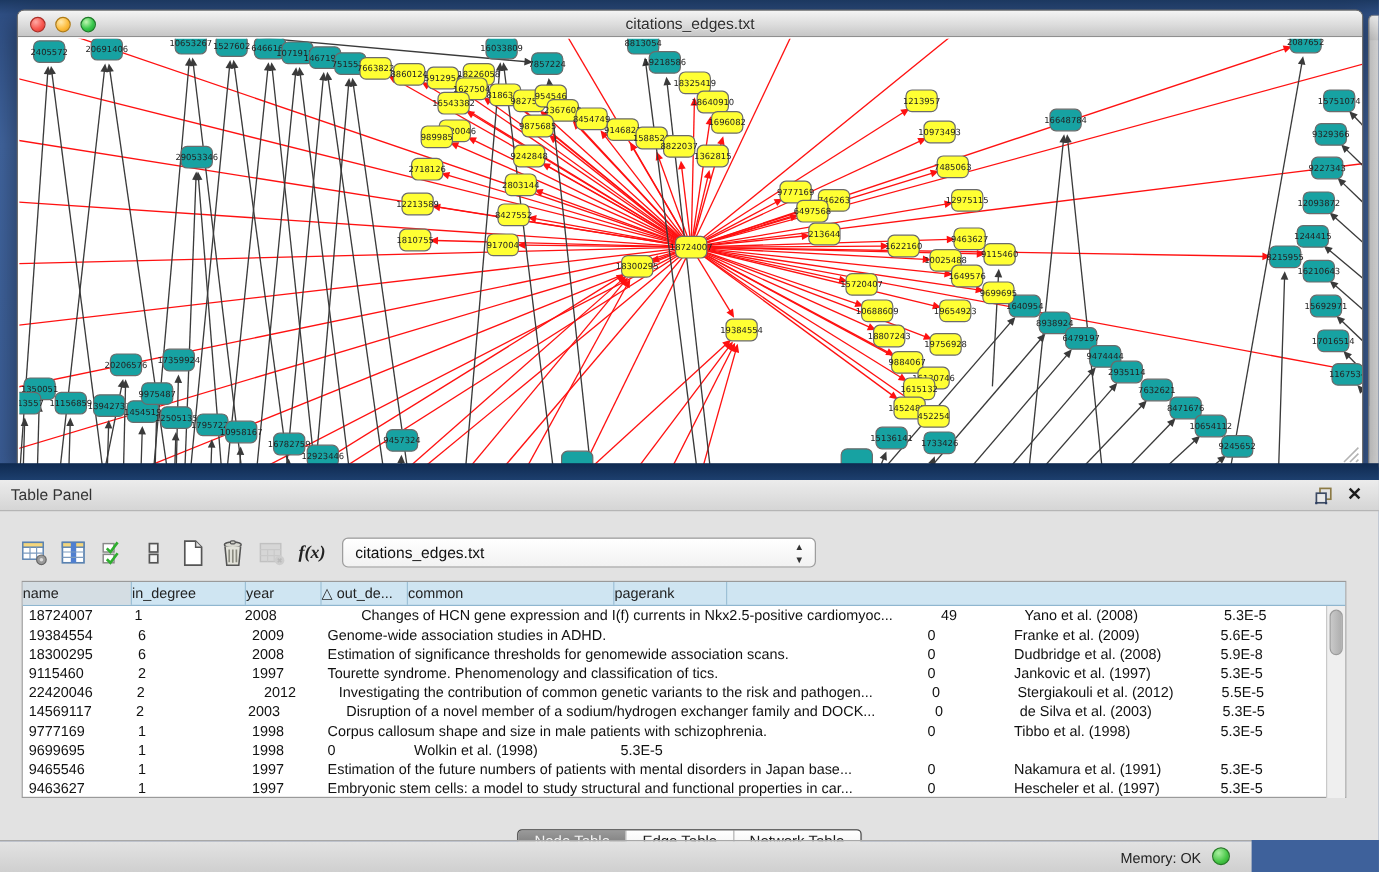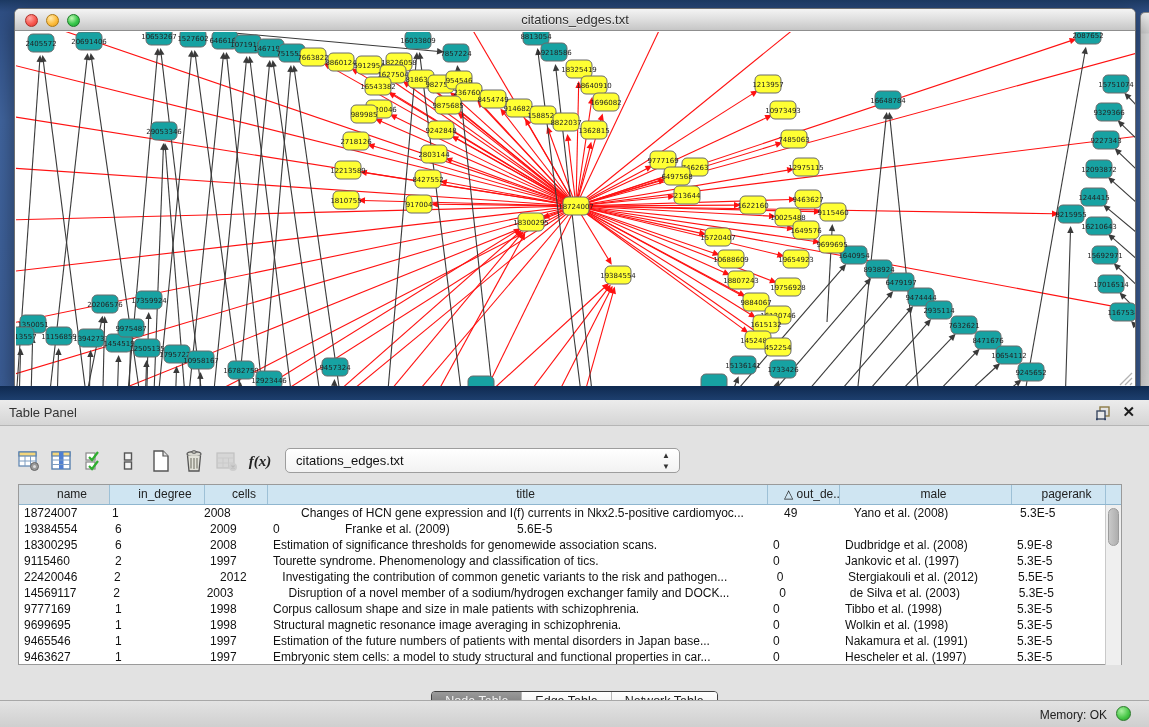--- a/index.html
+++ b/index.html
@@ -45,42 +45,42 @@
   .tool-btn.disabled { opacity:.45; }
   .fx-label { font-family:"Liberation Serif", serif; font-style:italic; font-weight:bold; font-size:15px; color:#222; }
   .combo { position:absolute; left:285px; top:48px; width:395px; height:25px;
     background:linear-gradient(180deg,#ffffff,#f2f2f2); border:1px solid #9d9d9d; border-radius:5px;
     font-size:13px; color:#111; line-height:23px; padding-left:10px; cursor:pointer; }
   .combo .arrows { position:absolute; right:9px; top:1px; font-size:8px; color:#333; line-height:11px; text-align:center; }
 
   .tablewrap { position:absolute; left:18px; top:84px; width:1104px; height:181px;
     border:1px solid #9a9a9a; background:#fff; }
   .thead { display:flex; height:20px; background:#cfe5f2; border-bottom:1px solid #8fb6cf; }
-  .th { font-size:12px; color:#222; text-align:center; line-height:19px;
-    border-right:1px solid #9dc0d6; overflow:hidden; white-space:nowrap; cursor:pointer;padding-left:16px; }
+  .th { font-size:12px; color:#222; line-height:19px;
+    border-right:1px solid #9dc0d6; overflow:hidden; white-space:nowrap; cursor:pointer; }
   .th.first { background:#d4dde3; }
   .tbody { position:absolute; left:0; top:20px; width:1087px; height:160px; overflow:hidden; }
   .trow { display:flex; height:16px; }
   .td { font-size:12px; color:#111; line-height:16px; padding-left:5px;
     overflow:hidden; white-space:nowrap; }
   .vscroll { position:absolute; right:0; top:20px; width:16px; height:160px;
     background:#efefef; border-left:1px solid #c9c9c9; }
   .vthumb { position:absolute; left:2px; top:3px; width:11px; height:38px; border-radius:6px;
     background:linear-gradient(90deg,#c9c9c9,#aeaeae); border:1px solid #9b9b9b; }
 
   .tabbar { position:absolute; left:0; top:273px; width:100%; text-align:center; }
   .seg { display:inline-flex; border:1px solid #404040; border-radius:4px; overflow:hidden;
     box-shadow:0 1px 1px rgba(0,0,0,.15);margin-top:18px; }
   .seg .tab { font-size:12.5px; padding:2px 13px 3px; background:linear-gradient(180deg,#ffffff,#efefef);
     color:#1c1c1c; border-left:1px solid #b9b9b9; cursor:pointer; }
   .seg .tab:first-child { border-left:none; }
   .seg .tab.active { background:linear-gradient(180deg,#9a9a9a,#6f6f6f); color:#f4f4f4; }
 
   
-  .statusbar { position:absolute; left:0; top:700px; width:1149px; height:27px;
+  .statusbar { position:absolute; left:0; top:700px; width:1043px; height:27px;
     background:linear-gradient(180deg,#e3e3e3,#cfcfcf); border-top:1px solid #a8a8a8; }
   .mem-label { position:absolute; right:42px; top:7px; font-size:12px; color:#222; }
   .mem-dot { position:absolute; right:18px; top:5px; width:15px; height:15px; border-radius:50%;
     background:radial-gradient(circle at 35% 30%,#a9f0a0,#44c544 60%,#2a9a2d); border:1px solid #277a27; }
 </style>
 </head>
 <body>
 
 <div class="desktop">
   <div class="bg-window-sliver"></div>
@@ -664,40 +664,40 @@
 
   <div class="combo">
     <span>citations_edges.txt</span>
     <span class="arrows">▲<br>▼</span>
   </div>
 
   <div class="tablewrap">
     <div class="thead" id="thead">
         <div class="th first" style="width: 91px;">name</div>
         <div class="th" style="width: 95px;">in_degree</div>
-        <div class="th" style="width: 63px;">cells</div>
-        <div class="th" style="width: 500px;">title</div>
+        <div class="th" style="width: 63px;">year</div>
         <div class="th" style="width: 72px;">△ out_de...</div>
-        <div class="th" style="width: 172px;">male</div>
+        <div class="th" style="width: 172px;">common</div>
         <div class="th" style="width: 94px;">pagerank</div>
       </div>
     <div class="tbody" id="tbody">
         <div class="trow">
           <div class="td" style="width: 91px;">18724007</div>
           <div class="td" style="width: 95px;">1</div>
           <div class="td" style="width: 63px;">2008</div>
           <div class="td" style="width: 500px; margin-left: 36px;">Changes of HCN gene expression and I(f) currents in Nkx2.5-positive cardiomyoc...</div>
           <div class="td" style="width: 72px;">49</div>
           <div class="td" style="width: 172px;">Yano et al. (2008)</div>
           <div class="td" style="width: 94px;">5.3E-5</div>
         </div>
         <div class="trow">
           <div class="td" style="width: 91px;">19384554</div>
           <div class="td" style="width: 95px;">6</div>
           <div class="td" style="width: 63px;">2009</div>
+          <div class="td" style="width: 500px;">Genome-wide association studies in ADHD.</div>
           <div class="td" style="width: 72px;">0</div>
           <div class="td" style="width: 172px;">Franke et al. (2009)</div>
           <div class="td" style="width: 94px;">5.6E-5</div>
         </div>
         <div class="trow">
           <div class="td" style="width: 91px;">18300295</div>
           <div class="td" style="width: 95px;">6</div>
           <div class="td" style="width: 63px;">2008</div>
           <div class="td" style="width: 500px;">Estimation of significance thresholds for genomewide association scans.</div>
           <div class="td" style="width: 72px;">0</div>
@@ -737,21 +737,20 @@
           <div class="td" style="width: 63px;">1998</div>
           <div class="td" style="width: 500px;">Corpus callosum shape and size in male patients with schizophrenia.</div>
           <div class="td" style="width: 72px;">0</div>
           <div class="td" style="width: 172px;">Tibbo et al. (1998)</div>
           <div class="td" style="width: 94px;">5.3E-5</div>
         </div>
         <div class="trow">
           <div class="td" style="width: 91px;">9699695</div>
           <div class="td" style="width: 95px;">1</div>
           <div class="td" style="width: 63px;">1998</div>
-          <div class="td" style="width: 500px;">Structural magnetic resonance image averaging in schizophrenia.</div>
           <div class="td" style="width: 72px;">0</div>
           <div class="td" style="width: 172px;">Wolkin et al. (1998)</div>
           <div class="td" style="width: 94px;">5.3E-5</div>
         </div>
         <div class="trow">
           <div class="td" style="width: 91px;">9465546</div>
           <div class="td" style="width: 95px;">1</div>
           <div class="td" style="width: 63px;">1997</div>
           <div class="td" style="width: 500px;">Estimation of the future numbers of patients with mental disorders in Japan base...</div>
           <div class="td" style="width: 72px;">0</div>

